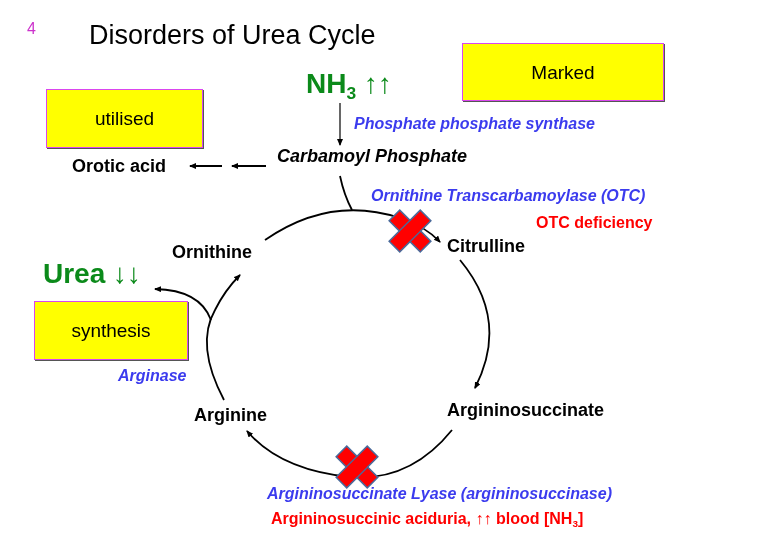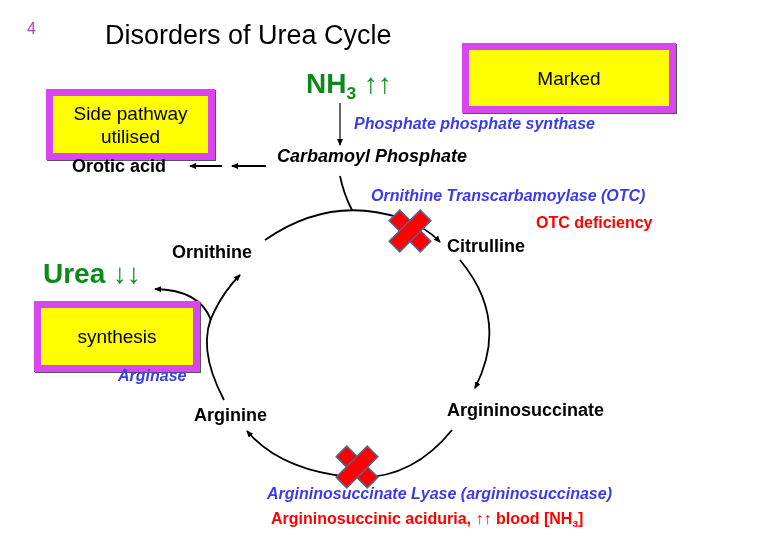--- a/index.html
+++ b/index.html
@@ -1,21 +1,21 @@
 <!DOCTYPE html>
 <html><head>
 <meta charset="utf-8">
 <style>
   html, body { margin:0; padding:0; background:#ffffff; }
   body { width:771px; height:556px; position:relative; overflow:hidden;
          font-family:"Liberation Sans", sans-serif; }
   .abs { position:absolute; white-space:nowrap; }
   .slide-num { left:27px; top:20px; font-size:16px; color:#cc33cc; }
-  .title { left:89px; top:20px; font-size:27px; color:#000;margin-left:16px; }
-  .box { position:absolute; background:#ffff00; border:7px solid #d946ef;
+  .title { left:89px; top:20px; font-size:27px; color:#000; }
+  .box { position:absolute; background:#ffff00; border:1px solid #d946ef;
          box-shadow:1px 1px 0 #555; text-align:center; font-size:19px;
          line-height:23px; color:#000; display:flex; flex-direction:column;
          justify-content:center; }
   .metab { font-weight:bold; font-size:18px; color:#000; }
   .enzyme { font-weight:bold; font-style:italic; font-size:16px; color:#3b3bee; }
   .defect { font-weight:bold; font-size:16px; color:#ff0000; }
   .green-big { font-weight:bold; color:#0b8a1a; font-size:28px; }
   sub { font-size:0.62em; vertical-align:-0.35em; }
   svg.arrows { position:absolute; left:0; top:0; }
 </style>
@@ -60,21 +60,20 @@
     <rect x="-6.8" y="-6.8" width="13.6" height="13.6" fill="#ff0000"></rect>
   </g>
 </svg>
 
 <div class="abs green-big" style="left:306px; top:68px;"><span>NH</span><sub>3</sub> <span style="font-weight:normal;">↑↑</span></div>
 
 <div class="box" style="left:462px; top:43px; width:200px; height:56px;">
   <div>Marked</div>
 </div>
 <div class="box" style="left:46px; top:89px; width:155px; height:57px;">
-  <div>Side pathway</div>
   <div>utilised</div>
 </div>
 <div class="box" style="left:34px; top:301px; width:152px; height:57px;">
   <div>synthesis</div>
 </div>
 
 <div class="abs enzyme" style="left:354px; top:115px;">Phosphate phosphate synthase</div>
 <div class="abs enzyme" style="left:371px; top:187px;">Ornithine Transcarbamoylase (OTC)</div>
 <div class="abs enzyme" style="left:118px; top:367px;">Arginase</div>
 <div class="abs enzyme" style="left:267px; top:485px;">Argininosuccinate Lyase (argininosuccinase)</div>

